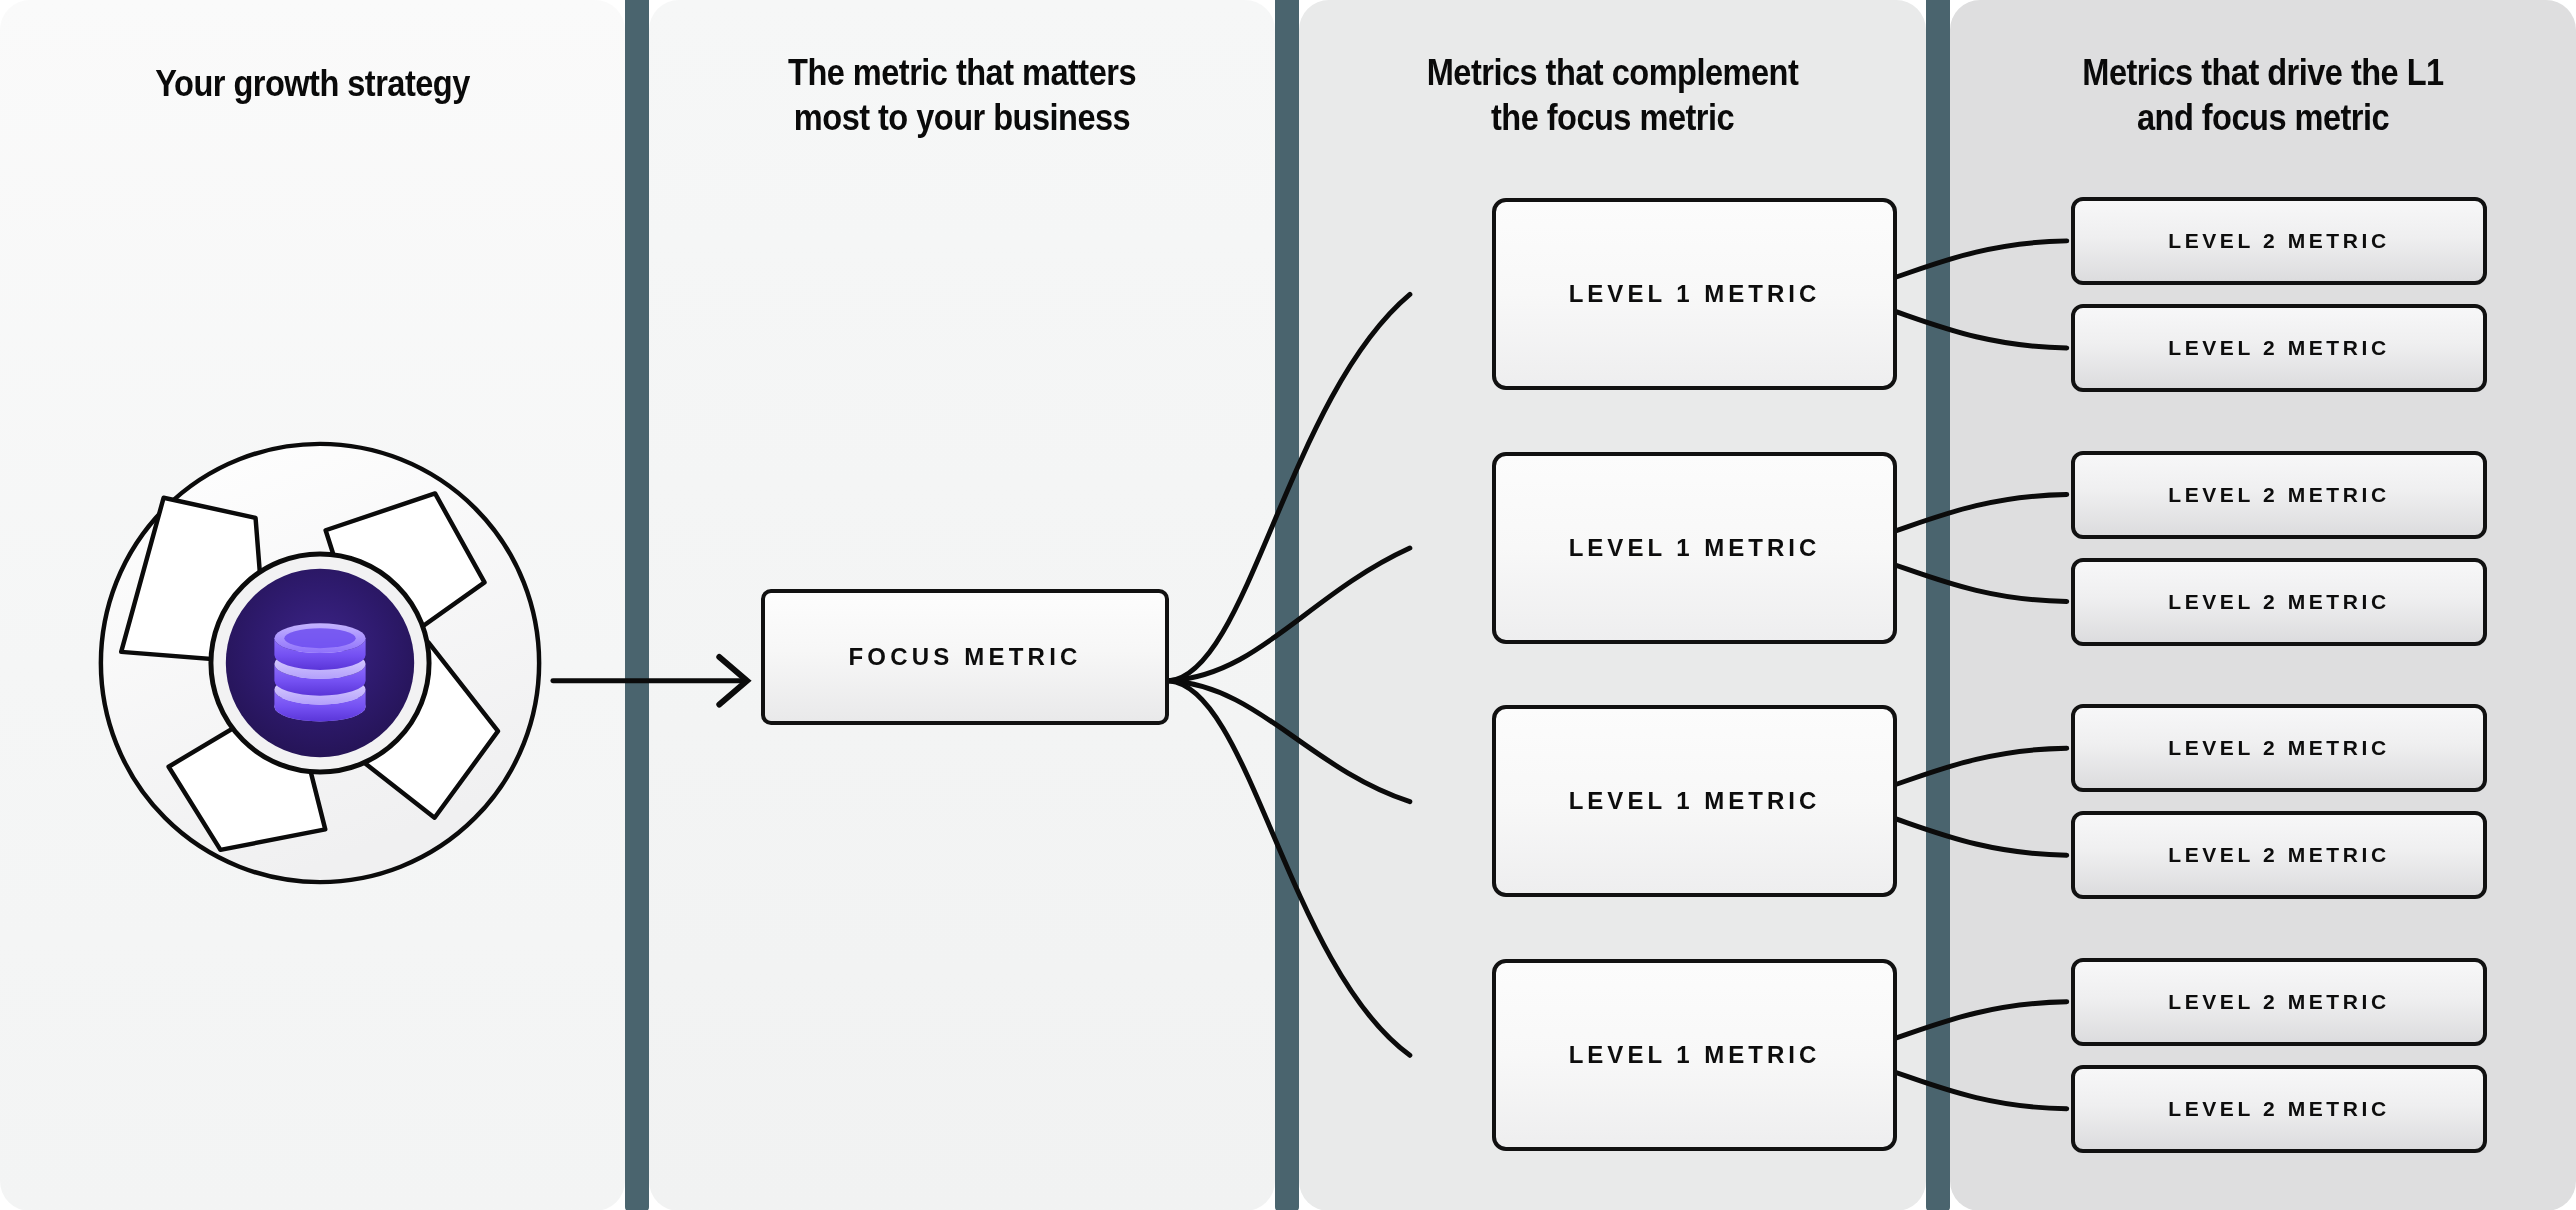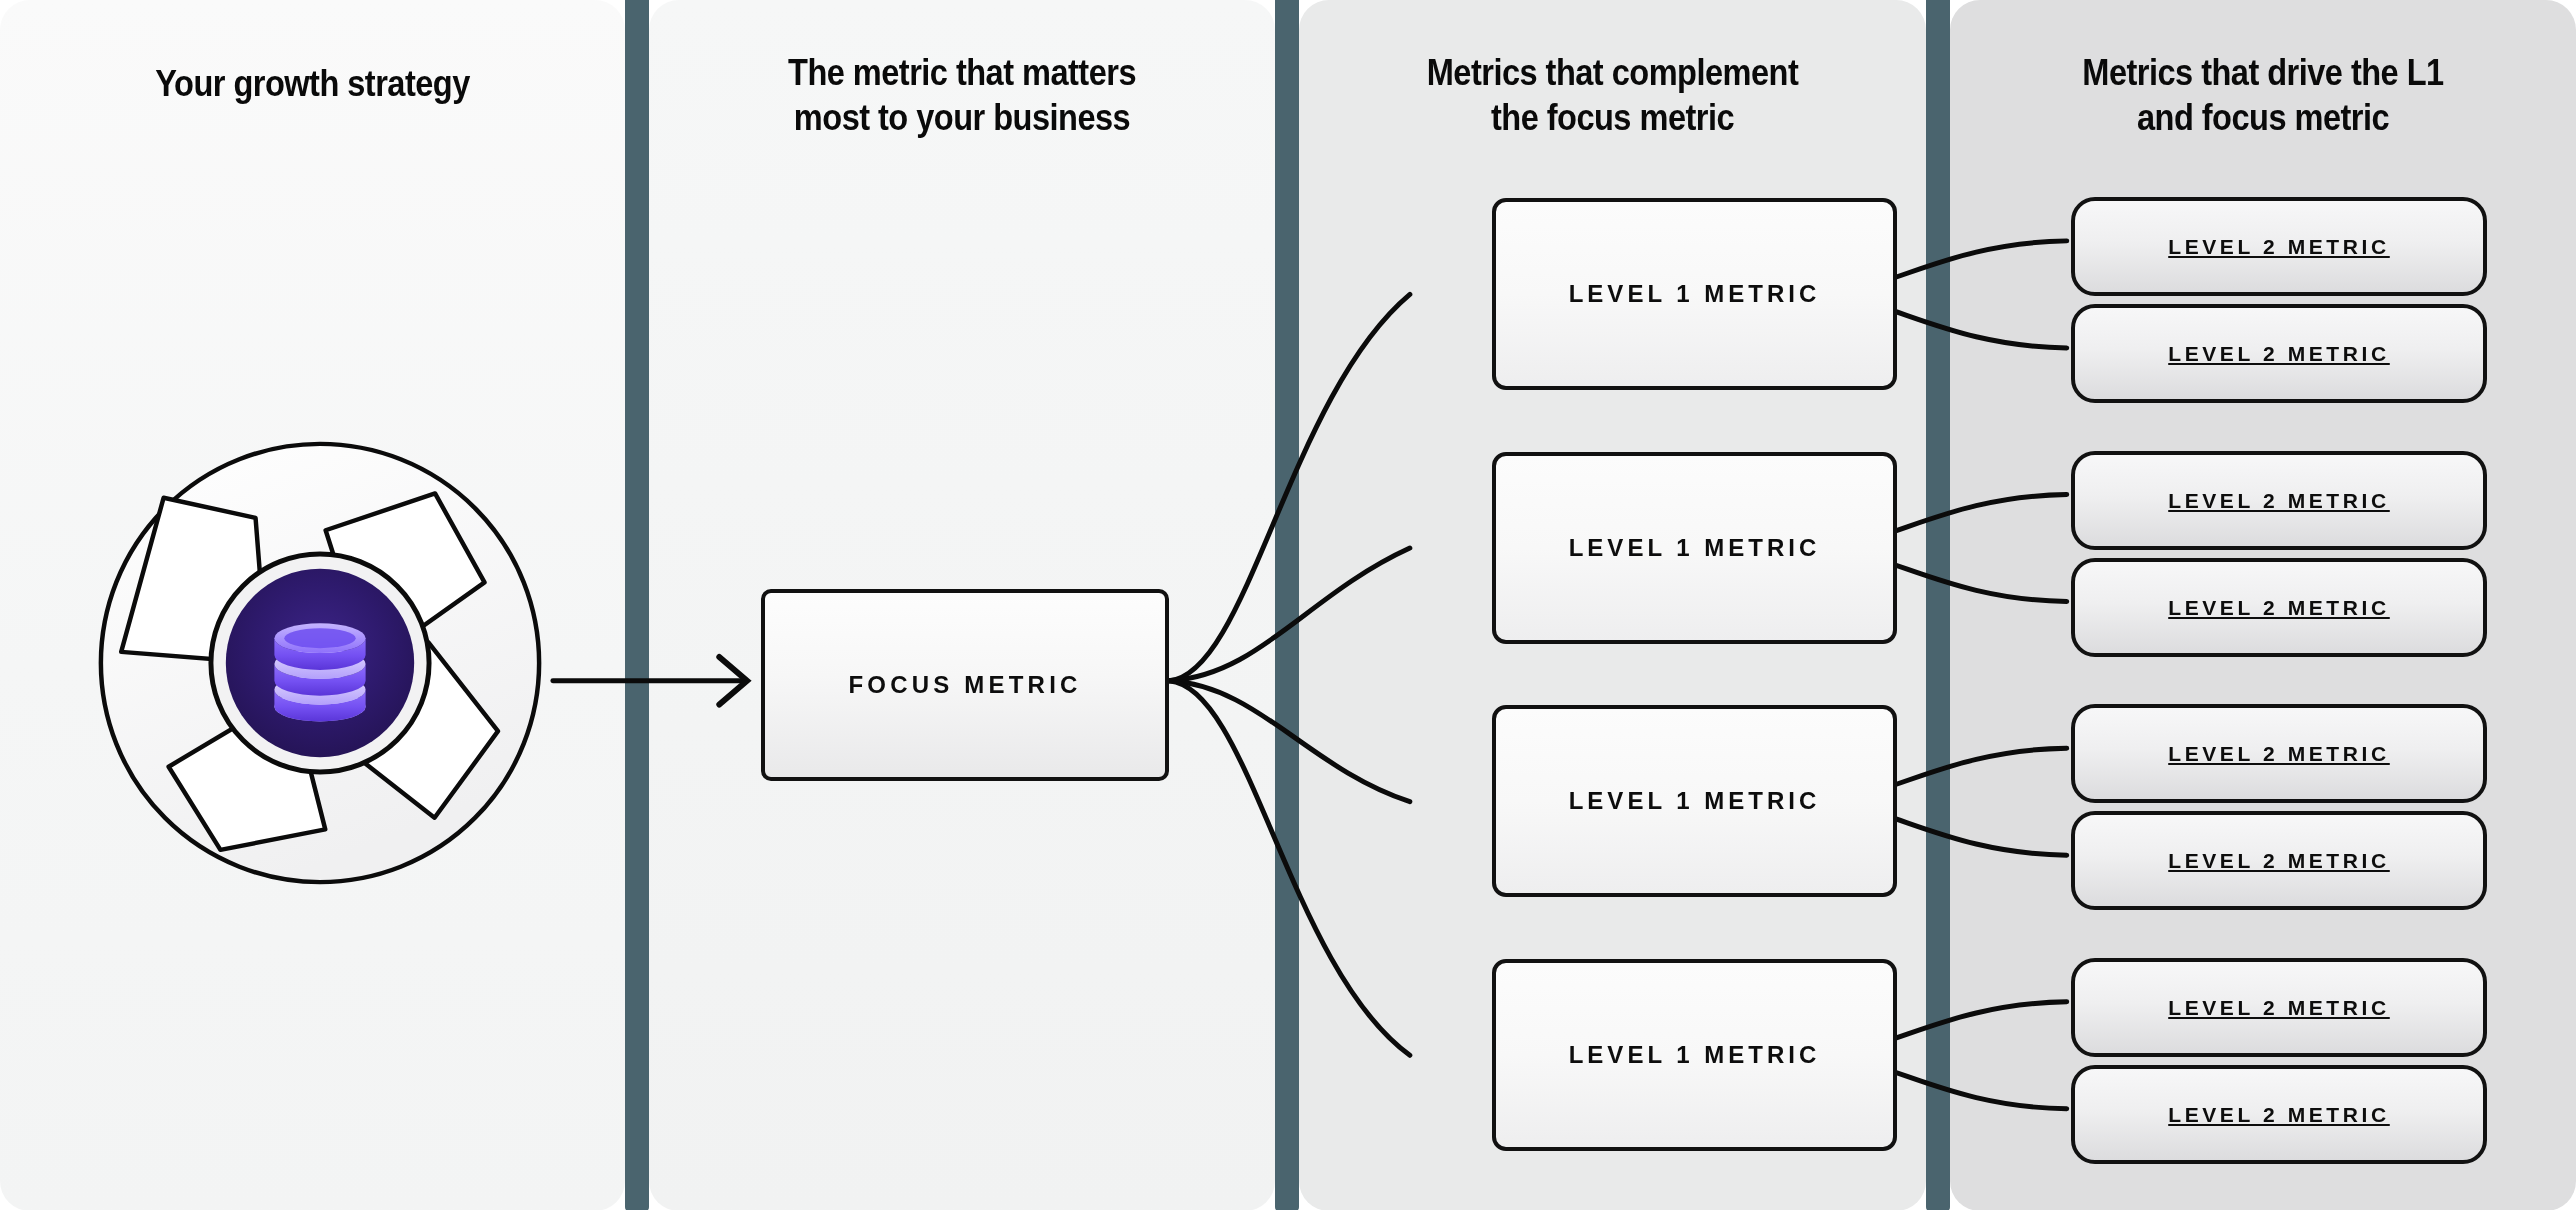--- a/index.html
+++ b/index.html
@@ -54,41 +54,41 @@
     border:4px solid #111111;
     box-sizing:border-box;
     display:flex;align-items:center;justify-content:center;
     color:#0d0d0d;
     font-weight:700;
     text-align:center;
   }
   .mbox .lbl{display:block;}
 
   .focus-box{
-    left:761px;top:589px;width:408px;height:192px;
+    left:761px;top:589px;width:408px;height:136px;
     border-radius:10px;
     background:linear-gradient(180deg,#fdfdfd 0%,#f7f7f7 45%,#e9e9ea 100%);
     font-size:24px;letter-spacing:4.2px;
   }
   .l1-box{
     width:405px;height:192px;left:1492px;
     border-radius:14px;
     background:linear-gradient(180deg,#fcfcfc 0%,#f8f8f8 50%,#eeeeef 100%);
     font-size:24px;letter-spacing:4px;
   }
   .l1-1{top:198px;}
   .l1-2{top:452px;}
   .l1-3{top:705px;}
   .l1-4{top:959px;}
 
   .l2-box{
-    width:416px;height:99px;left:2071px;
-    border-radius:24px;
+    width:416px;height:88px;left:2071px;
+    border-radius:12px;
     background:linear-gradient(180deg,#f7f7f8 0%,#efeff0 45%,#dcdcde 100%);
-    font-size:21px;letter-spacing:3.6px;text-decoration:underline;
+    font-size:21px;letter-spacing:3.6px;
   }
   .l2-r0a{top:197px;} .l2-r0b{top:304px;}
   .l2-r1a{top:451px;} .l2-r1b{top:558px;}
   .l2-r2a{top:704px;} .l2-r2b{top:811px;}
   .l2-r3a{top:958px;} .l2-r3b{top:1065px;}
 </style>
 </head>
 <body>
 
 <div id="stage">

